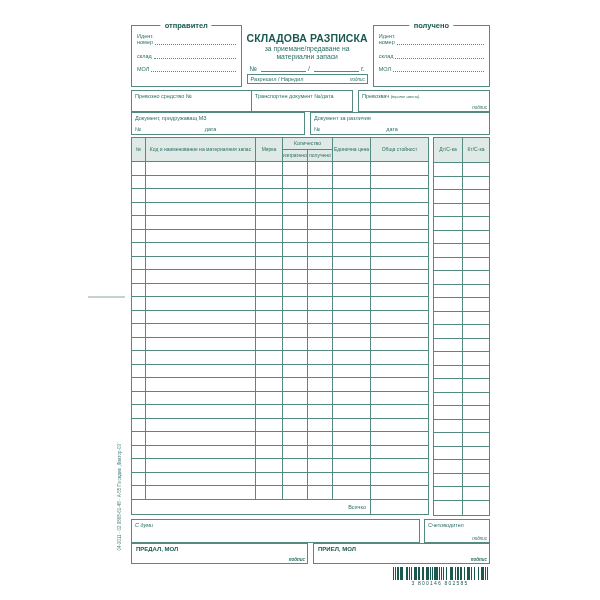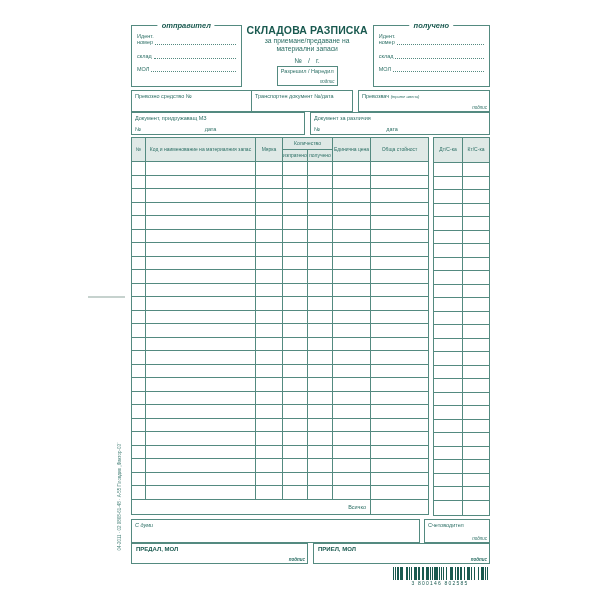--- a/index.html
+++ b/index.html
@@ -12,27 +12,27 @@
   .page{
     position:relative;width:600px;height:600px;background:#ffffff;overflow:hidden;
     font-family:"Liberation Sans",sans-serif;color:var(--ink);
   }
   .form{position:absolute;left:131px;top:20px;width:359px;}
   
   .head-row{display:flex;align-items:stretch;height:70px;}
   .party-box{position:relative;border:1px solid var(--line);margin-top:5px;height:62px;box-sizing:border-box;background:#fff;}
   .party-box.sender{width:115px;}
   .party-box.receiver{width:122px;}
-  .legend{position:absolute;top:-5px;left:50%;transform:translateX(-50%);background:#fff;padding:0 4px;font-style:italic;font-weight:bold;font-size:7.5px;white-space:nowrap;color:var(--ink-dark);}
+  .legend{position:absolute;top:-5px;left:50%;transform:translateX(-50%);background:#fff;padding:0 4px;font-weight:bold;font-size:7.5px;white-space:nowrap;color:var(--ink-dark);}
   .fields{padding:7px 5px 0 5px;font-size:5.5px;}
   .fld-first{margin-top:0;line-height:1.1;}
   .fld-line{display:flex;align-items:flex-end;margin-top:7.5px;}
   .fld-line.tight{margin-top:0;}
   .rule{flex:1;border-bottom:1px dotted var(--line);margin-left:2px;height:2px;}
-  .title-block{flex:1;display:flex;flex-direction:column;margin:4px 5px;align-items:center;}
+  .title-block{flex:1;display:flex;flex-direction:column;margin:12px 5px;}
   .title{font-size:10.5px;font-weight:bold;text-align:center;white-space:nowrap;color:var(--ink-dark);letter-spacing:0.1px;}
   .subtitle{font-size:6.8px;line-height:1.25;text-align:center;margin-top:1px;}
   .docno{display:flex;align-items:flex-end;font-size:7px;margin-top:3px;padding:0 1px;}
   .docno .rule{border-bottom:1px solid var(--line);}
   .docno span{padding:0 2px;}
   .auth-box{position:relative;flex:1;border:1px solid var(--line);margin-top:2px;font-size:5.5px;padding:1px 3px;box-sizing:border-box;}
   .sig{position:absolute;right:2px;bottom:1px;font-size:4.5px;font-style:italic;color:var(--ink);}
   
   .transport-row{display:flex;height:22px;}
   .transport-row .cell{border:1px solid var(--line);box-sizing:border-box;font-size:5.5px;padding:2px 3px;position:relative;background:#fff;}

